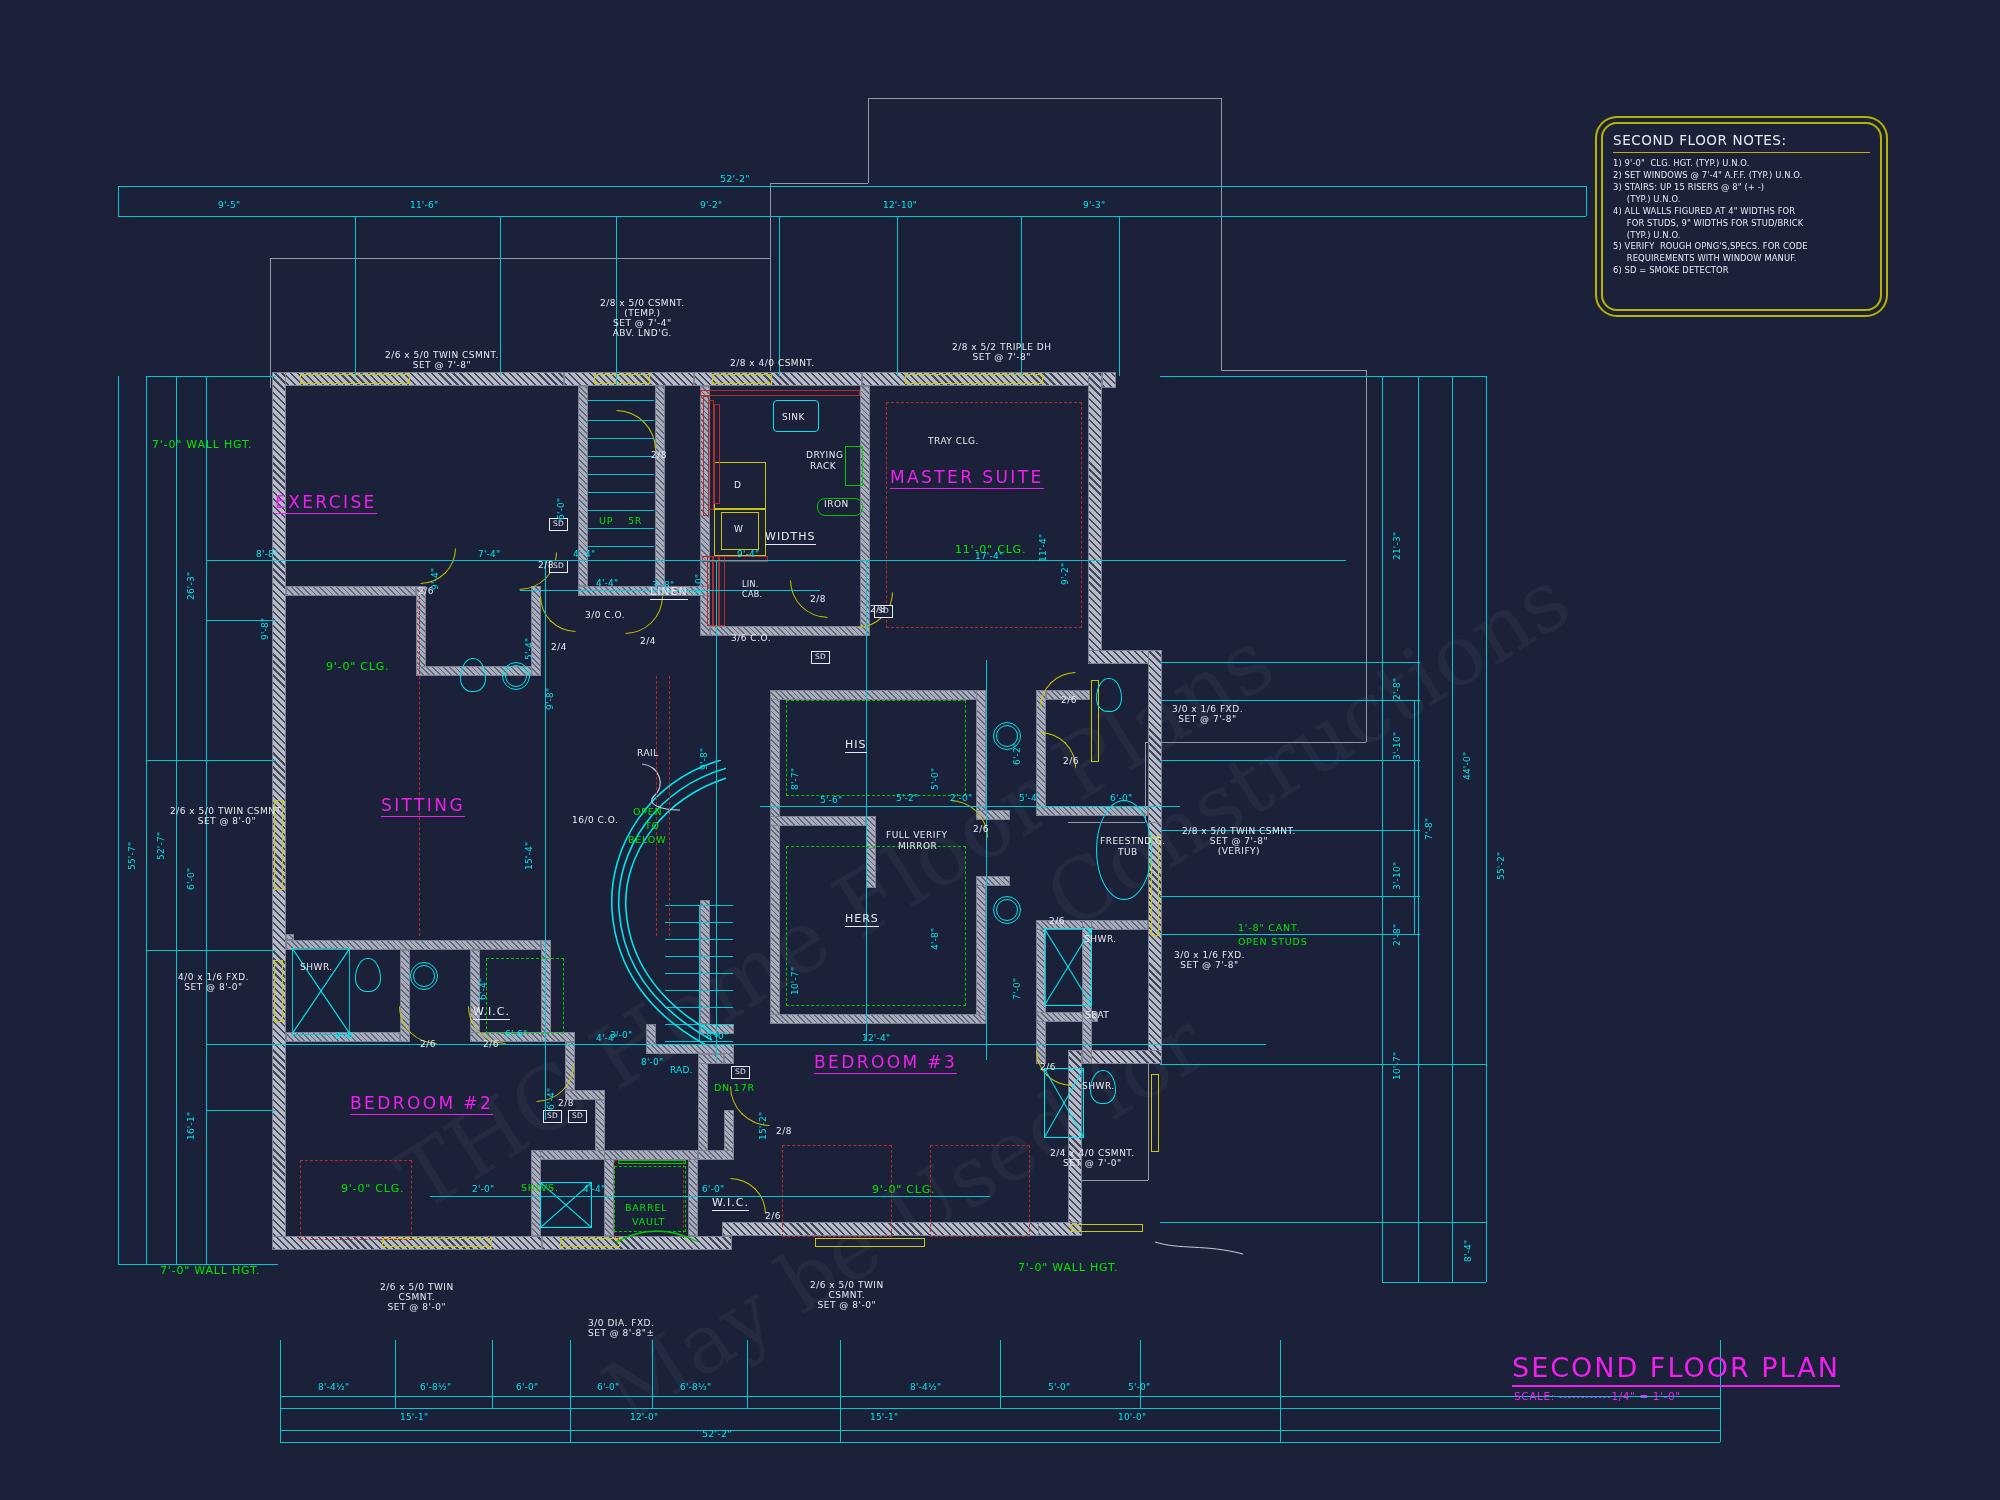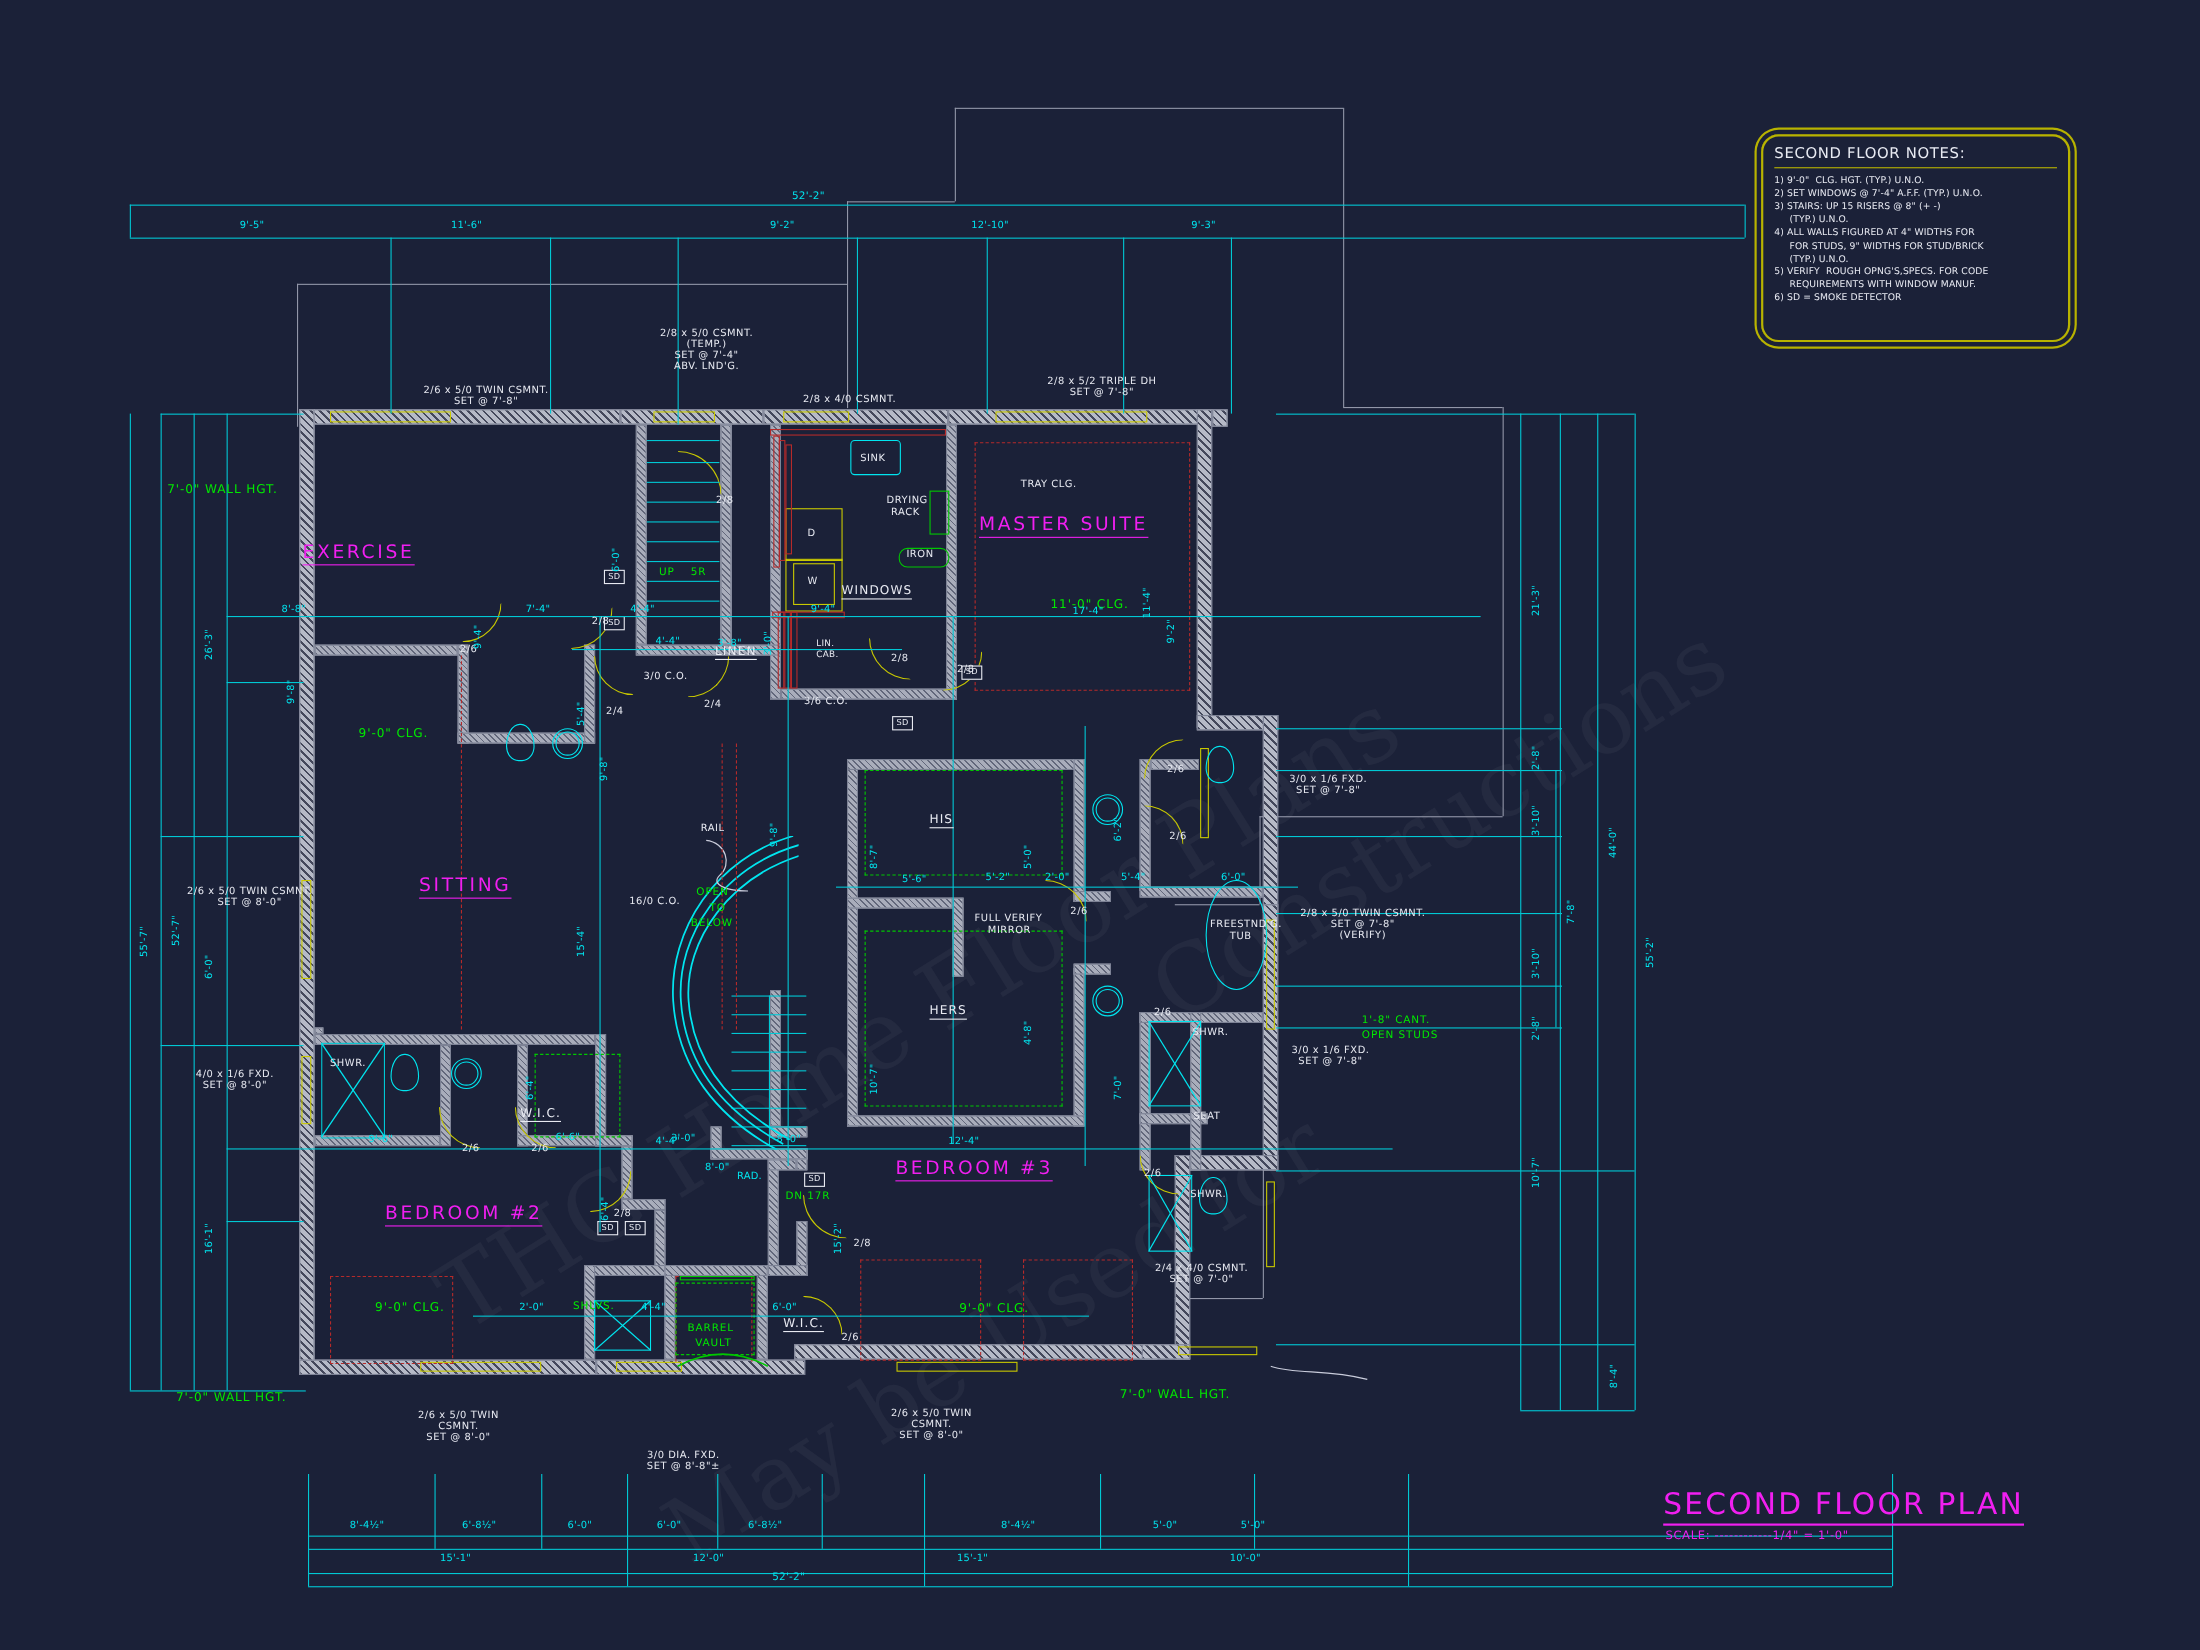--- a/index.html
+++ b/index.html
@@ -479,21 +479,21 @@
   <div class="v cy" style="left:986px;top:660px;height:400px;"></div>
 
 </div>
 
 <div class="room" style="left:275px;top:492px;">EXERCISE</div>
 <div class="room" style="left:890px;top:467px;">MASTER SUITE</div>
 <div class="room" style="left:381px;top:795px;">SITTING</div>
 <div class="room" style="left:350px;top:1093px;">BEDROOM #2</div>
 <div class="room" style="left:814px;top:1052px;">BEDROOM #3</div>
 
-<div class="wlab u" style="left:765px;top:530px;">WINDOWS</div>
+<div class="wlab u" style="left:765px;top:530px;">WIDTHS</div>
 <div class="wlab u" style="left:650px;top:585px;">LINEN</div>
 <div class="wlab u" style="left:845px;top:738px;">HIS</div>
 <div class="wlab u" style="left:845px;top:912px;">HERS</div>
 <div class="wlab u" style="left:473px;top:1005px;">W.I.C.</div>
 <div class="wlab u" style="left:712px;top:1196px;">W.I.C.</div>
 <div class="wlab s" style="left:782px;top:412px;">SINK</div>
 <div class="wlab s" style="left:806px;top:450px;">DRYING</div>
 <div class="wlab s" style="left:810px;top:461px;">RACK</div>
 <div class="wlab s" style="left:824px;top:499px;">IRON</div>
 <div class="wlab s" style="left:734px;top:480px;">D</div>

